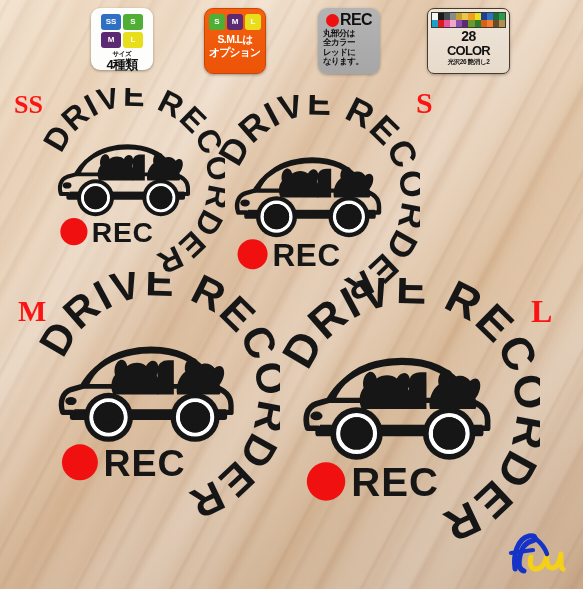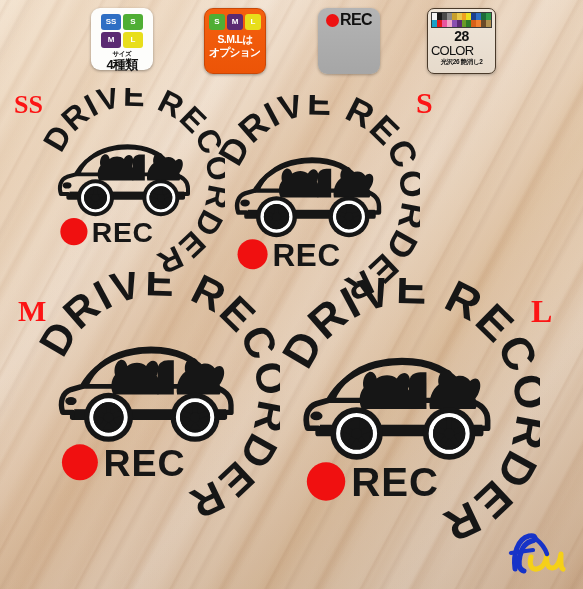--- a/index.html
+++ b/index.html
@@ -68,31 +68,31 @@
     background:linear-gradient(#b4b4b4,#a6a6a6);
     border-radius:9px;box-shadow:0 1px 3px rgba(0,0,0,.3);
     padding:4px 3px 3px;
   }
   .rec-head{display:flex;align-items:center;justify-content:center;gap:1px;}
   .rec-dot{width:13px;height:13px;border-radius:50%;background:#ee1111;}
   .rec-word{font-size:16px;font-weight:bold;color:#111;letter-spacing:-0.6px;line-height:1;}
   .rec-jp{font-size:8.5px;font-weight:bold;color:#111;line-height:1.1;letter-spacing:-0.6px;margin-top:1px;padding-left:2px;}
 
   .badge-color{
-    left:427px;top:8px;width:69px;height:66px;
+    left:427px;top:8px;width:83px;height:66px;
     background:linear-gradient(#efe6da,#e6dacb);
     border:1.5px solid #4a3a2a;border-radius:7px;
     box-shadow:0 1px 3px rgba(0,0,0,.3);
     padding:3px 3px 2px;
   }
   .sw-wrap{border:1px solid #3a3a3a;background:#222;padding:0;}
   .sw-row{display:flex;height:7px;}
   .sw{flex:1;}
   .c-28{font-size:14px;font-weight:bold;text-align:center;color:#111;line-height:1.05;margin-top:1px;letter-spacing:-0.5px;}
-  .c-col{font-size:13px;font-weight:normal;color:#111;line-height:1;letter-spacing:-0.8px;}
+  .c-col{font-size:13px;font-weight:bold;text-align:center;color:#111;line-height:1;letter-spacing:-0.8px;}
   .c-sub{font-size:6.5px;font-weight:bold;text-align:center;color:#111;line-height:1;margin-top:2px;letter-spacing:-0.4px;}
 
   
   .sizetag{position:absolute;color:#fc1414;font-weight:bold;z-index:6;
            font-family:"Liberation Serif",serif;line-height:1;}
 
   
   .sticker{position:absolute;z-index:4;}
   .sticker svg{display:block;width:100%;height:100%;}
 
@@ -121,20 +121,26 @@
       <div class="sq" style="background:#e8de1b;color:#fff">L</div>
     </div>
     <div class="opt-t">S.M.Lは</div>
     <div class="opt-t2">オプション</div>
   </div>
 
   <div class="badge badge-rec">
     <div class="rec-head">
       <span class="rec-dot"></span>
       <span class="rec-word">REC</span>
+    </div>
+    <div class="rec-jp">
+      <div>丸部分は</div>
+      <div>全カラー</div>
+      <div>レッドに</div>
+      <div>なります。</div>
     </div>
   </div>
 
   <div class="badge badge-color">
     <div class="sw-wrap">
       <div class="sw-row" id="swrow1">
           <div class="sw" style="background: rgb(244, 244, 244);"></div>
           <div class="sw" style="background: rgb(26, 26, 26);"></div>
           <div class="sw" style="background: rgb(74, 74, 74);"></div>
           <div class="sw" style="background: rgb(138, 138, 138);"></div>

